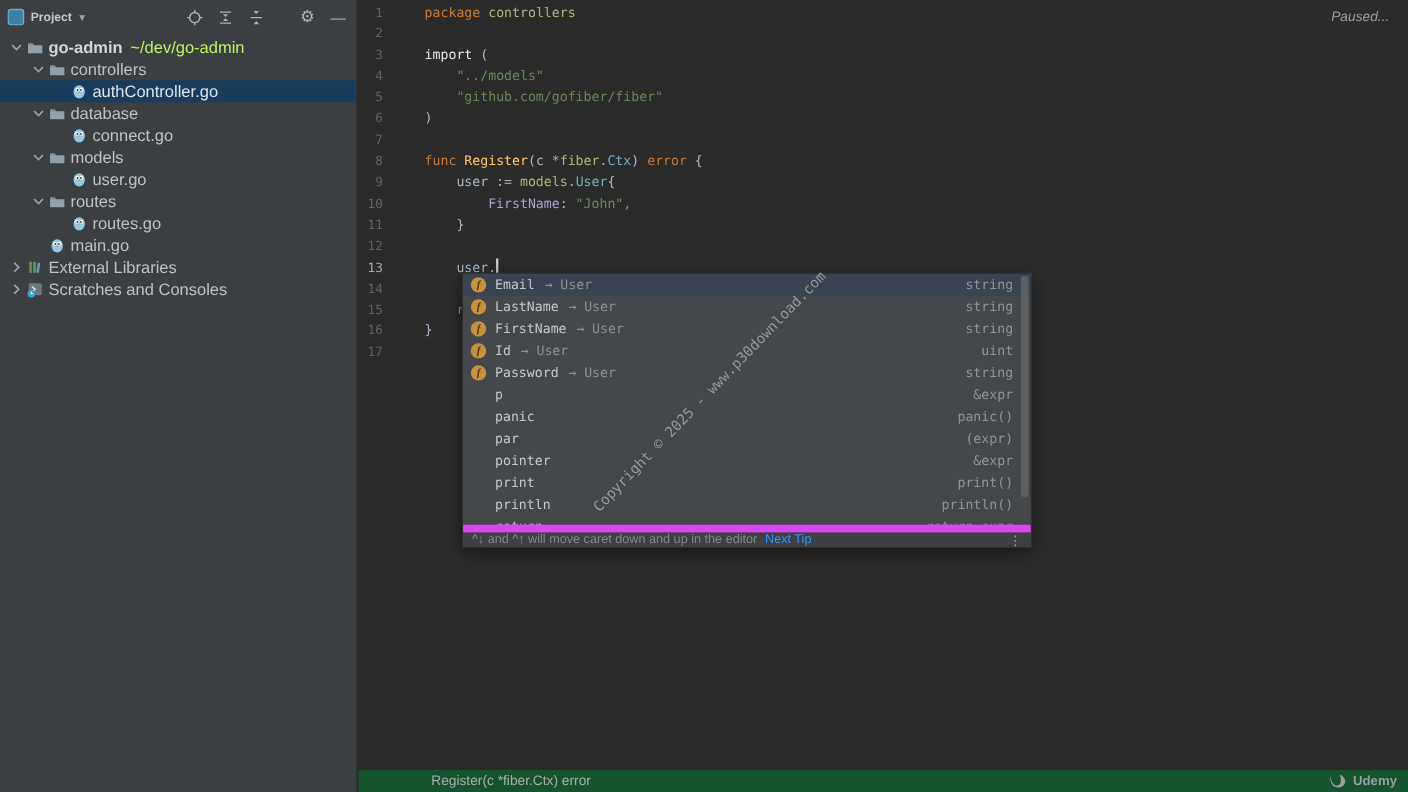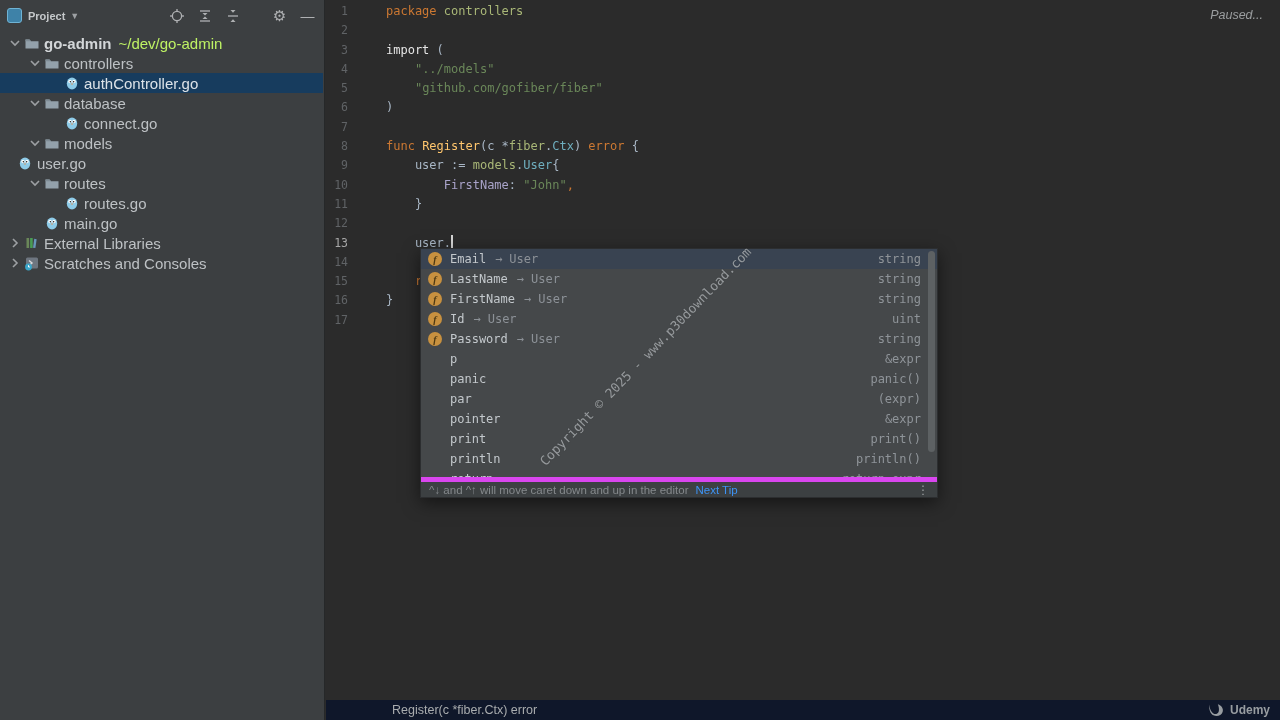--- a/index.html
+++ b/index.html
@@ -56,32 +56,32 @@
     font-size:10px; font-weight:bold; display:flex; align-items:center; justify-content:center;
     margin-right:8px; flex:0 0 auto; font-family:"Liberation Serif",serif; font-style:italic; }
   .p-icon.blank { visibility:hidden; }
   .p-name { color:#c3c8cc; }
   .p-arrow { color:#8c9197; margin:0 7px 0 9px; }
   .p-target { color:#8c9197; }
   .p-right { margin-left:auto; color:#8f9499; }
   .p-scrollbar { position:absolute; right:2px; top:2px; width:7px; height:201px;
     background:#5d6163; border-radius:4px; z-index:3; }
   .popup-footer { position:absolute; left:0; right:0; bottom:0; height:20px;
-    background:#3c4042; border-top:5px solid #d946ef; display:flex; align-items:center;
+    background:#3c4042; border-top:7px solid #d946ef; display:flex; align-items:center;
     padding:0 8px; font-family:"Liberation Sans",sans-serif; font-size:11.5px; color:#85898c; }
   .pf-link { color:#3d93f5; margin-left:7px; cursor:pointer; }
   .pf-more { margin-left:auto; color:#9da0a3; font-size:12px; letter-spacing:0; cursor:pointer; }
   
   .watermark { position:absolute; left:488px; top:349px; width:315px; text-align:center;
     transform:rotate(-46deg); z-index:20; pointer-events:none;
     font-family:"DejaVu Sans Mono", monospace; font-size:13px; color:rgba(202,207,212,.62);
     text-shadow:0 0 1px rgba(60,60,60,.6); }
   
   .status-bar { position:absolute; left:326px; top:700px; width:954px; height:20px;
-    background:#0f172a; display:flex; align-items:center; font-size:12.5px; color:#a9acae; }
+    background:#14532d; display:flex; align-items:center; font-size:12.5px; color:#a9acae; }
   .sb-context { margin-left:66px; }
   .sb-brand { margin-left:auto; margin-right:10px; display:flex; align-items:center; gap:5px;
     color:#989da1; font-weight:bold; font-size:12px; }
   .sb-brand svg { display:block; }
 </style>
 </head>
 <body>
 
 <div class="app">
 
@@ -203,21 +203,21 @@
             </svg>
           </span>
           <span class="tr-icon">
             <svg width="16" height="16" viewBox="0 0 16 16">
               <path d="M1.5 4.5 h4 l1.5 1.7 h7.5 v7.3 h-13 z" fill="#93a1ab"></path>
               <path d="M1.5 4.5 h4 l1.5 1.7 h-5.5 z" fill="#7e8b94"></path>
             </svg>
           </span>
           <span class="tr-label">models</span>
         </div>
-        <div class="tree-row" style="">
+        <div class="tree-row" style="padding-left: 47px;">
           <span class="tr-chev"></span>
           <span class="tr-icon">
             <svg width="16" height="16" viewBox="0 0 16 16">
               <ellipse cx="8" cy="8.5" rx="5.2" ry="6" fill="#8ecbe8"></ellipse>
               <circle cx="6" cy="6.5" r="1.7" fill="#fff"></circle>
               <circle cx="10" cy="6.5" r="1.7" fill="#fff"></circle>
               <circle cx="6.4" cy="6.8" r="0.8" fill="#222"></circle>
               <circle cx="9.6" cy="6.8" r="0.8" fill="#222"></circle>
               <ellipse cx="8" cy="9" rx="1.2" ry="0.8" fill="#caa27e"></ellipse>
             </svg>

